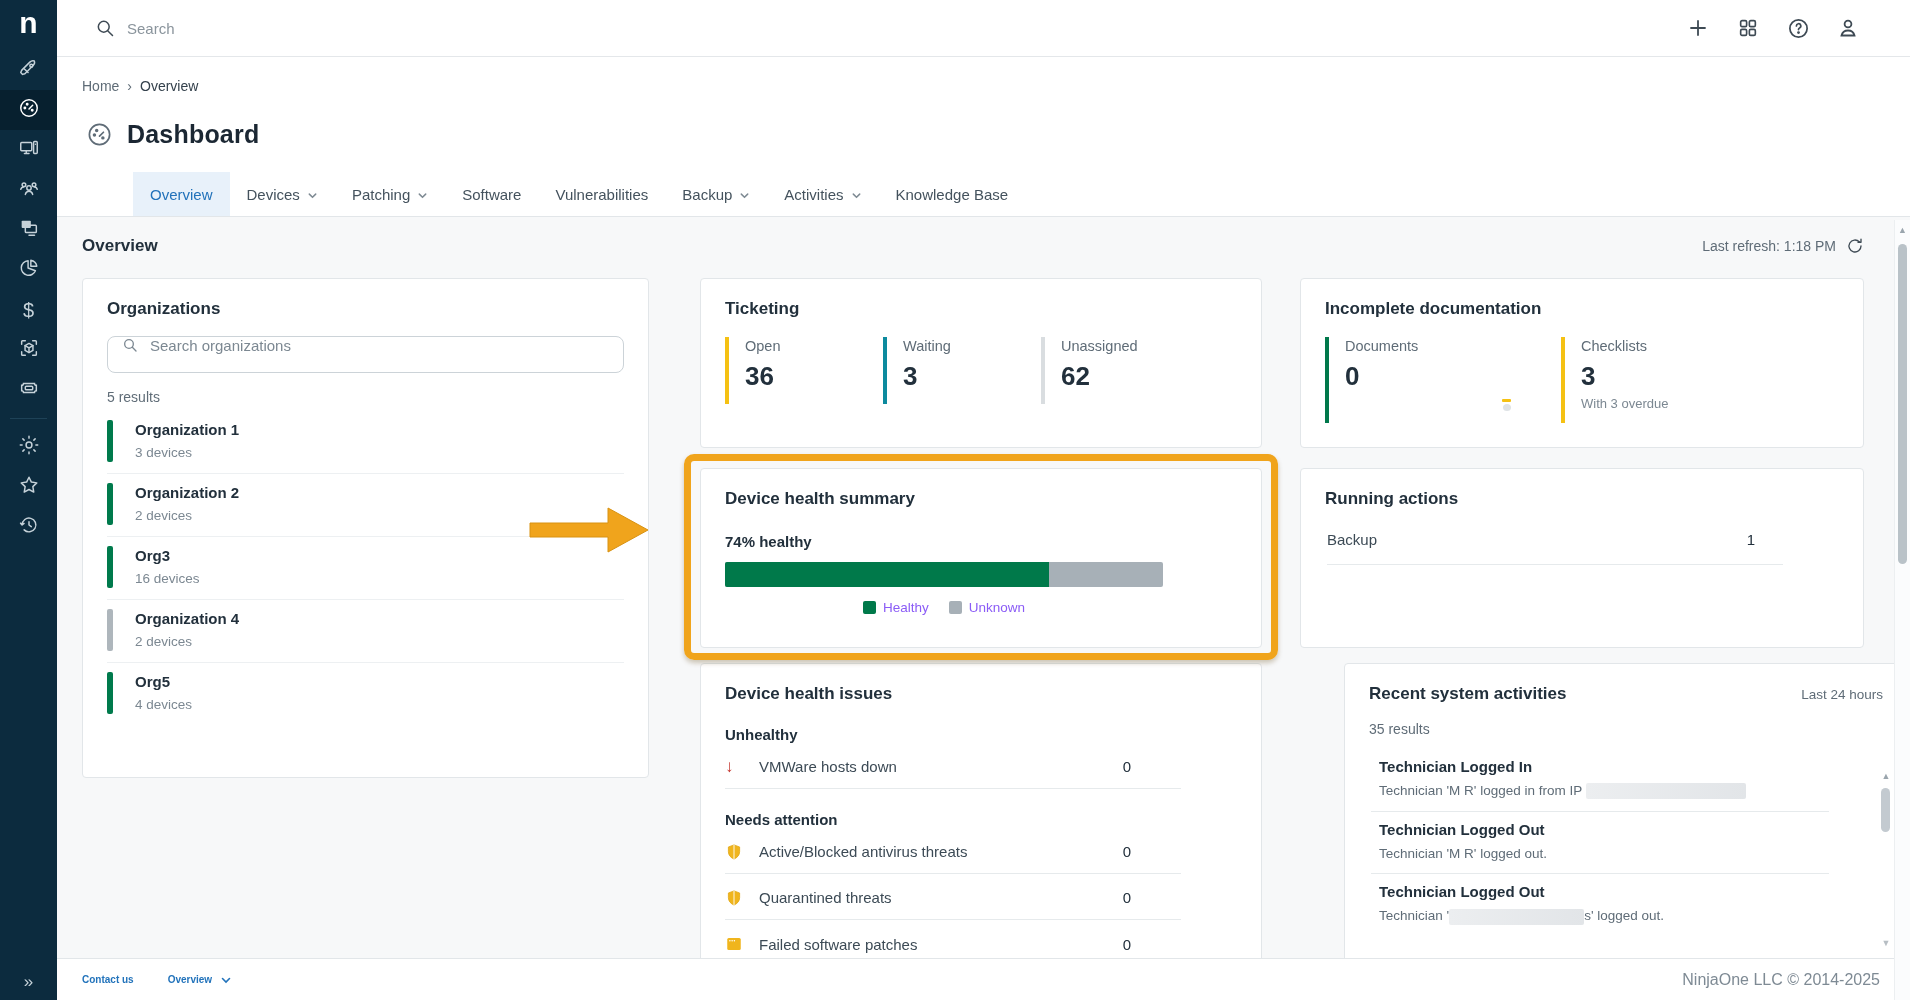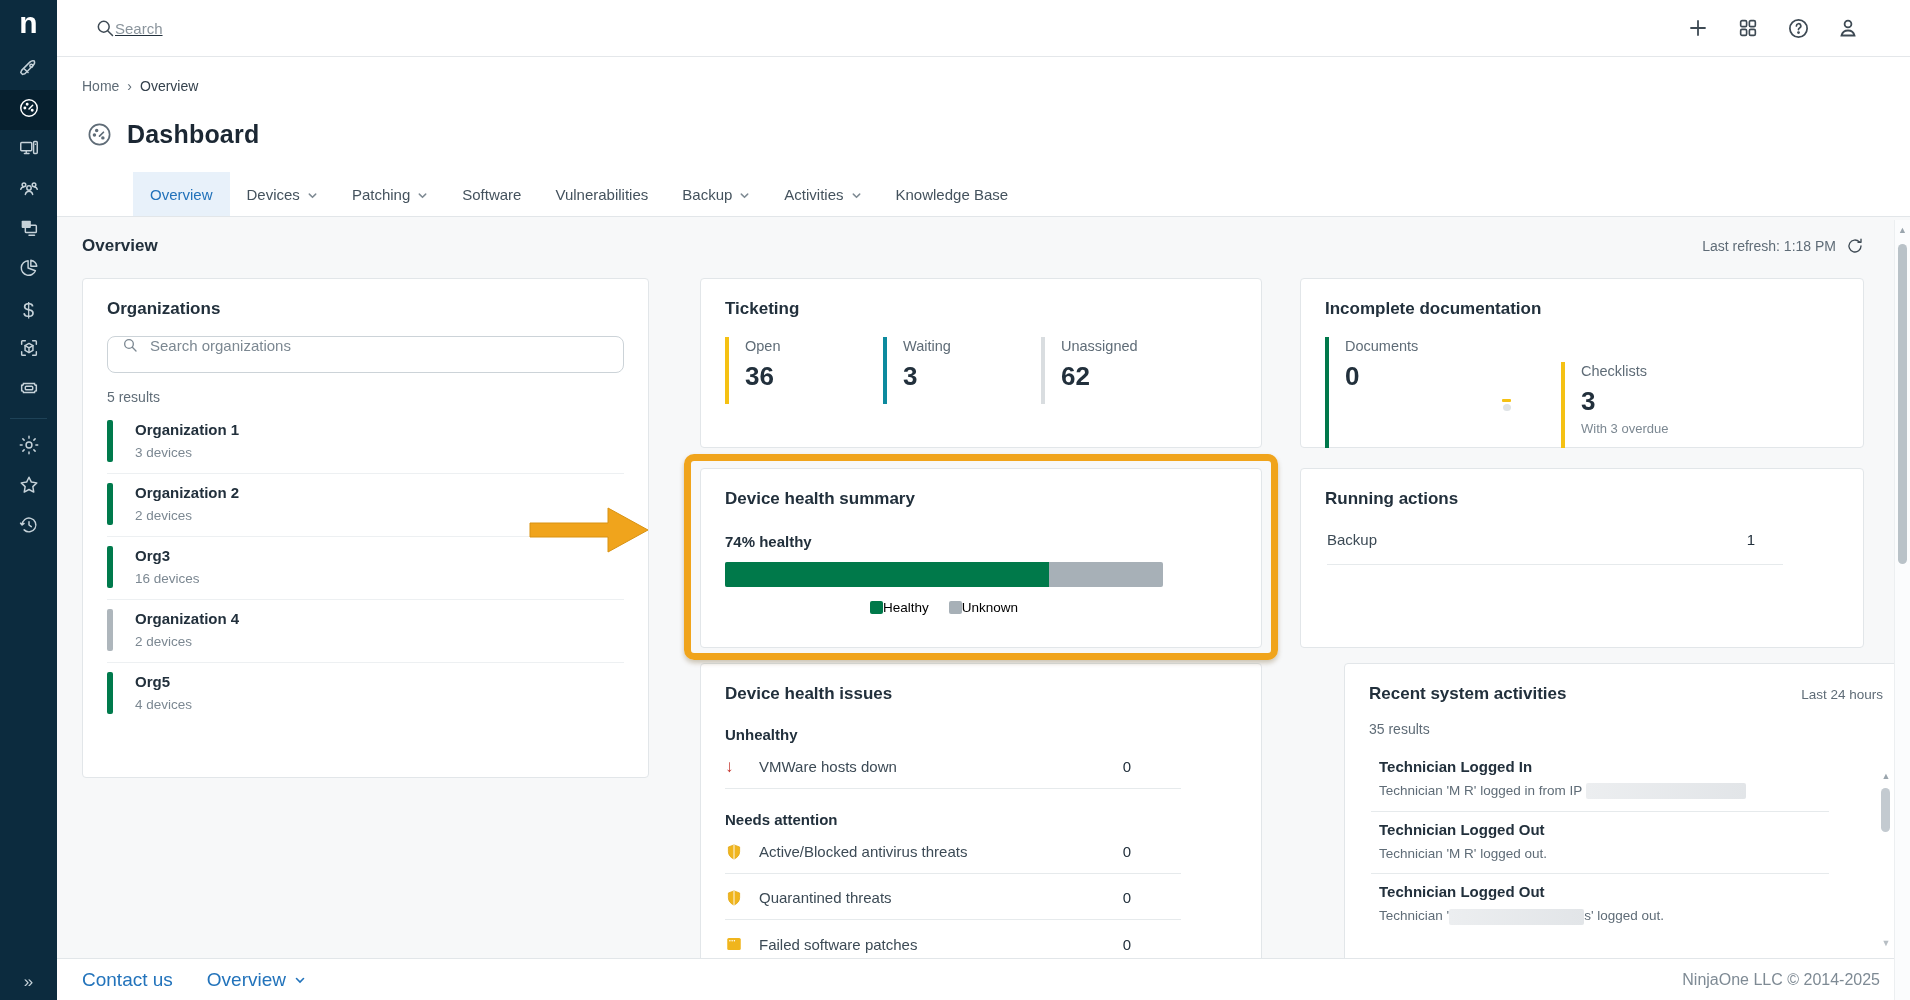--- a/index.html
+++ b/index.html
@@ -1,21 +1,21 @@
 <!DOCTYPE html>
 <html><head>
 <meta charset="utf-8">
 <style>
   * { margin:0; padding:0; box-sizing:border-box; }
   html,body { width:1910px; height:1000px; }
   body { font-family:"Liberation Sans","DejaVu Sans",sans-serif; background:#f7f8f9; position:relative; overflow:hidden; color:#22303c; }
 
   
   .topbar { position:absolute; left:57px; top:0; width:1853px; height:57px; background:#fff; border-bottom:1px solid #e4e7ea; display:flex; align-items:center; z-index:6; }
-  .search-wrap { display:flex; align-items:center; gap:0; margin-left:38px; flex:1;text-decoration:underline; }
+  .search-wrap { display:flex; align-items:center; gap:12px; margin-left:38px; flex:1; }
   .search-wrap input { border:none; outline:none; font-size:15px; color:#34414c; width:600px; background:transparent; }
   .search-wrap input::placeholder { color:#8a949c; }
   .topbar-icons { display:flex; align-items:center; gap:26px; margin-right:50px; }
   .tb-icon { width:24px; height:24px; display:flex; align-items:center; justify-content:center; cursor:pointer; color:#3e4a54; }
 
   
   .sidebar { position:absolute; left:0; top:0; width:57px; height:1000px; background:#0c2b3e; z-index:7; }
   .logo { color:#fff; font-size:30px; font-weight:bold; text-align:center; padding-top:6px; height:50px; }
   .side-item { width:57px; height:40px; display:flex; align-items:center; justify-content:center; color:#c6d2d9; cursor:pointer; }
   .side-item.active { background:#07202f; color:#ffffff; }
@@ -62,21 +62,21 @@
   .stat .s-value { font-size:26px; font-weight:600; color:#22303c; margin-top:7px; }
   .stat .s-sub { font-size:13px; color:#7c8892; margin-top:4px; }
   .stat.w158 { width:158px; }
   .stat.w236 { width:236px; }
 
   
   .dh-percent { font-size:15px; font-weight:700; color:#22303c; margin:24px 24px 0; }
   .dh-bar { margin:12px 24px 0; width:438px; height:25px; background:#a7b0b7; border-radius:2px; overflow:hidden; }
   .dh-fill { height:100%; background:#00794a; }
   .dh-legend { width:438px; margin:13px 24px 0; display:flex; justify-content:center; gap:20px; }
-  .legend-item { display:flex; align-items:center; font-size:13.5px; color:#000000; }
+  .legend-item { display:flex; align-items:center; gap:7px; font-size:13.5px; color:#8b5cf6; }
   .legend-swatch { width:13px; height:13px; border-radius:2px; }
 
   
   .ra-row { display:flex; align-items:center; justify-content:space-between; margin:22px 80px 0 26px; padding-bottom:16px; border-bottom:1px solid #e6eaec; font-size:15px; color:#3c4a55; cursor:pointer; }
   .ra-row .ra-val { color:#22303c; margin-right:28px; }
 
   
   .group-label { font-size:15px; font-weight:700; color:#22303c; margin:22px 24px 0; }
   .issue-row { display:flex; align-items:center; height:44px; margin:2px 80px 0 24px; border-bottom:1px solid #e6eaec; cursor:pointer; }
   .issue-icon { width:34px; display:flex; align-items:center; }
@@ -98,21 +98,21 @@
   .page-scrollbar { position:absolute; left:1894px; top:220px; width:16px; height:780px; background:#fbfcfd; border-left:1px solid #eceff1; z-index:9; }
   .sb-arrow { color:#9aa5ad; font-size:9px; text-align:center; line-height:20px; cursor:pointer; }
   .sb-thumb { position:absolute; left:3px; top:24px; width:9px; height:320px; background:#b9c2c8; border-radius:5px; cursor:pointer; }
   .inner-scrollbar { position:absolute; right:14px; top:102px; width:14px; height:196px; }
   .inner-thumb { position:absolute; left:2px; top:22px; width:9px; height:44px; background:#c3cad0; border-radius:5px; cursor:pointer; }
   .inner-down { position:absolute; left:0; top:172px; width:14px; text-align:center; color:#b7bec4; font-size:9px; cursor:pointer; }
 
   
   .footer { position:absolute; left:57px; top:958px; width:1853px; height:42px; background:#fff; border-top:1px solid #e2e6e9; display:flex; align-items:center; z-index:8; }
   .footer-links { display:flex; align-items:center; gap:34px; margin-left:25px; }
-  .footer-link { color:#2273bb; font-size:19px; cursor:pointer; display:flex; align-items:center; gap:8px; }
+  .footer-link { color:#2273bb; font-size:10px; cursor:pointer; display:flex; align-items:center; gap:8px;font-weight:bold; }
   .footer-copy { margin-left:auto; margin-right:30px; color:#7e8a94; font-size:16px; }
 
   
   .annot-box { position:absolute; left:684px; top:454px; width:594px; height:206px; border:7px solid #f0a41c; border-radius:10px; box-shadow:0 3px 5px rgba(90,60,0,.28); z-index:4; pointer-events:none; }
   .annot-arrow { position:absolute; left:528px; top:502px; z-index:4; pointer-events:none; }
 
   .mini-ind { position:absolute; z-index:2; }
 </style>
 </head>
 <body>
@@ -399,21 +399,21 @@
   </div>
 </section>
 
 <section class="card" style="left:1300px; top:278px; width:564px; height:170px;">
   <h3>Incomplete documentation</h3>
   <div class="stats-row">
     <div class="stat w236" style="border-left-color: rgb(0, 120, 75);">
       <div class="s-label">Documents</div>
       <div class="s-value">0</div>
     </div>
-    <div class="stat w236" style="border-left-color: rgb(245, 193, 19); margin-top: 25px;">
+    <div class="stat w236" style="border-left-color: rgb(245, 193, 19);">
       <div class="s-label">Checklists</div>
       <div class="s-value">3</div>
       <div class="s-sub">With 3 overdue</div>
     </div>
   </div>
 </section>
 
 <div class="mini-ind" style="left:1502px;top:399px;width:9px;height:3px;background:#f5c113;border-radius:1px;"></div>
 <div class="mini-ind" style="left:1503px;top:404px;width:8px;height:7px;background:#dfe3e6;border-radius:50%;"></div>
 

